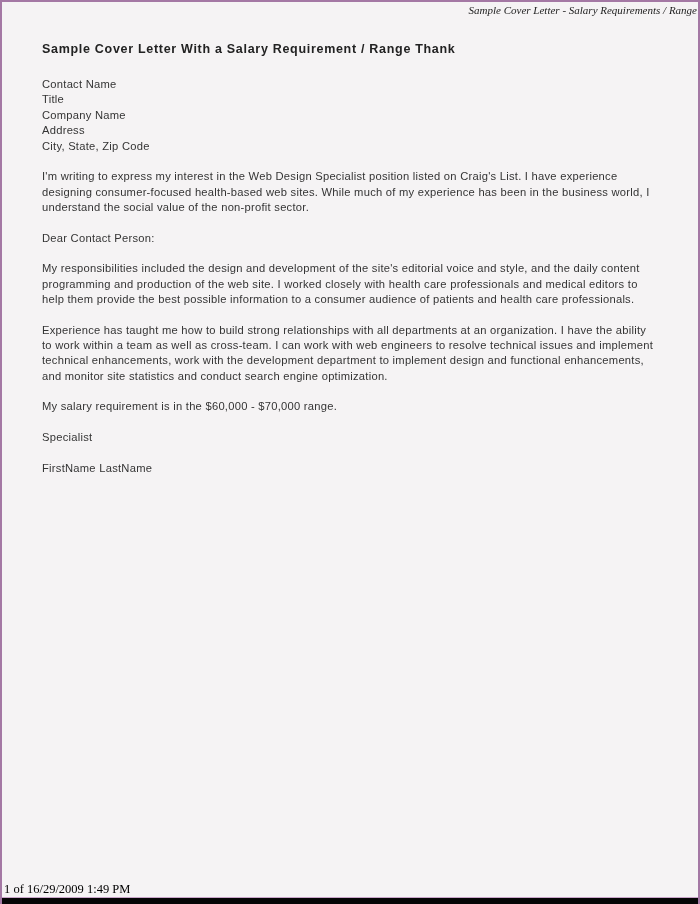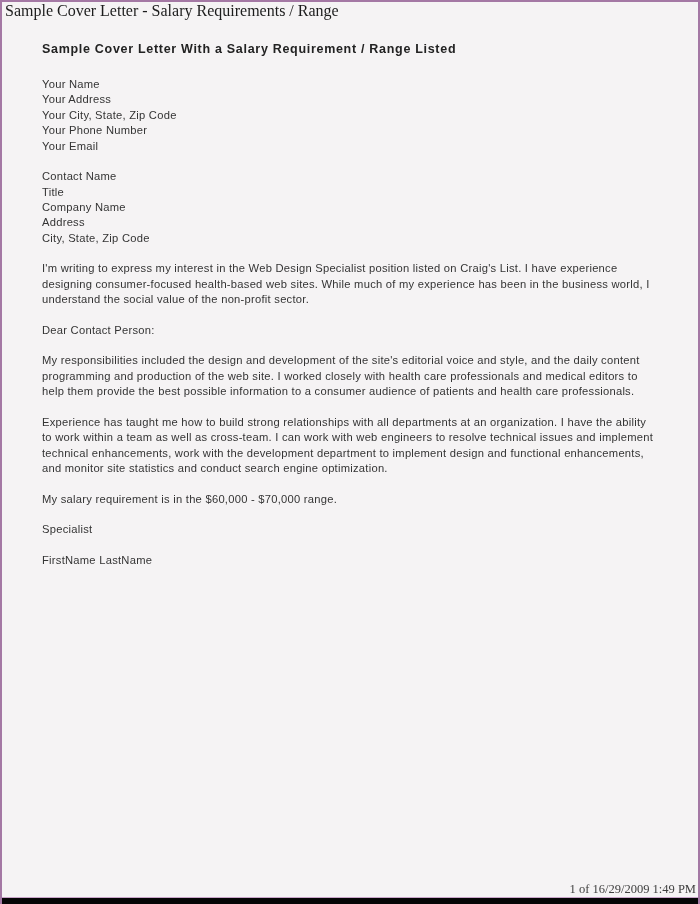--- a/index.html
+++ b/index.html
@@ -17,25 +17,26 @@
     border-top: 2px solid #a478a4;
     border-right: 2px solid #a478a4;
     overflow: hidden;
   }
   .edge-right-dark {
     position: absolute; top: 0; right: -2px; width: 1px; height: 100%;
     background: #5d4f5c;
   }
   .print-header {
     position: absolute; top: 1px; left: 3px; right: 1px;
-    display: flex; justify-content: space-between;
+    display: flex; justify-content: flex-end;
     font-family: "Liberation Serif", serif;
-    font-size: 16px; line-height: 15px;
+    font-size: 11px; line-height: 15px;
     color: #1c1c1c;
     white-space: nowrap;
+    font-style: italic;
   }
   .letter {
     position: absolute; left: 40px; top: 40px; right: 10px;
     color: #343434;
   }
   .letter h1 {
     margin: 0 0 21px 0;
     font-size: 12.5px; font-weight: bold; line-height: 14px;
     letter-spacing: 0.7px;
     color: #222;
@@ -44,48 +45,43 @@
   .block {
     margin: 0 0 15.2px 0;
     font-size: 11.2px;
     line-height: 15.4px;
     letter-spacing: 0.25px;
     white-space: pre;
     color: #343434;
   }
   .print-footer {
     position: absolute; left: 2px; right: 2px; bottom: 8px;
-    display: flex; justify-content: flex-end;
+    display: flex; justify-content: flex-start;
     font-family: "Liberation Serif", serif;
     font-size: 12.5px; line-height: 13px;
-    color: #404040;
+    color: #000000;
   }
   .bottom-bar {
     position: absolute; left: -2px; right: -2px; bottom: 0; height: 6px;
     background: #050505;
     border-top: 1px solid #c9a4c9;
   }
 </style>
 </head>
 <body>
 
 <div class="page">
 
   <div class="print-header">
     <span>Sample Cover Letter - Salary Requirements / Range</span>
   </div>
 
   <div class="letter">
-    <h1>Sample Cover Letter With a Salary Requirement /  Range Listed</h1>
+    <h1>Sample Cover Letter With a Salary Requirement /  Range Thank</h1>
 
-    <div class="block">Your Name
-Your Address
-Your City, State, Zip Code
-Your Phone Number
-Your Email</div>
 
     <div class="block">Contact Name
 Title
 Company Name
 Address
 City, State, Zip Code</div>
 
     <div class="block">I'm writing to express my interest in the Web Design Specialist position listed on Craig's List. I have experience
 designing consumer-focused health-based web sites. While much of my experience has been in the business world, I
 understand the social value of the non-profit sector.</div>

